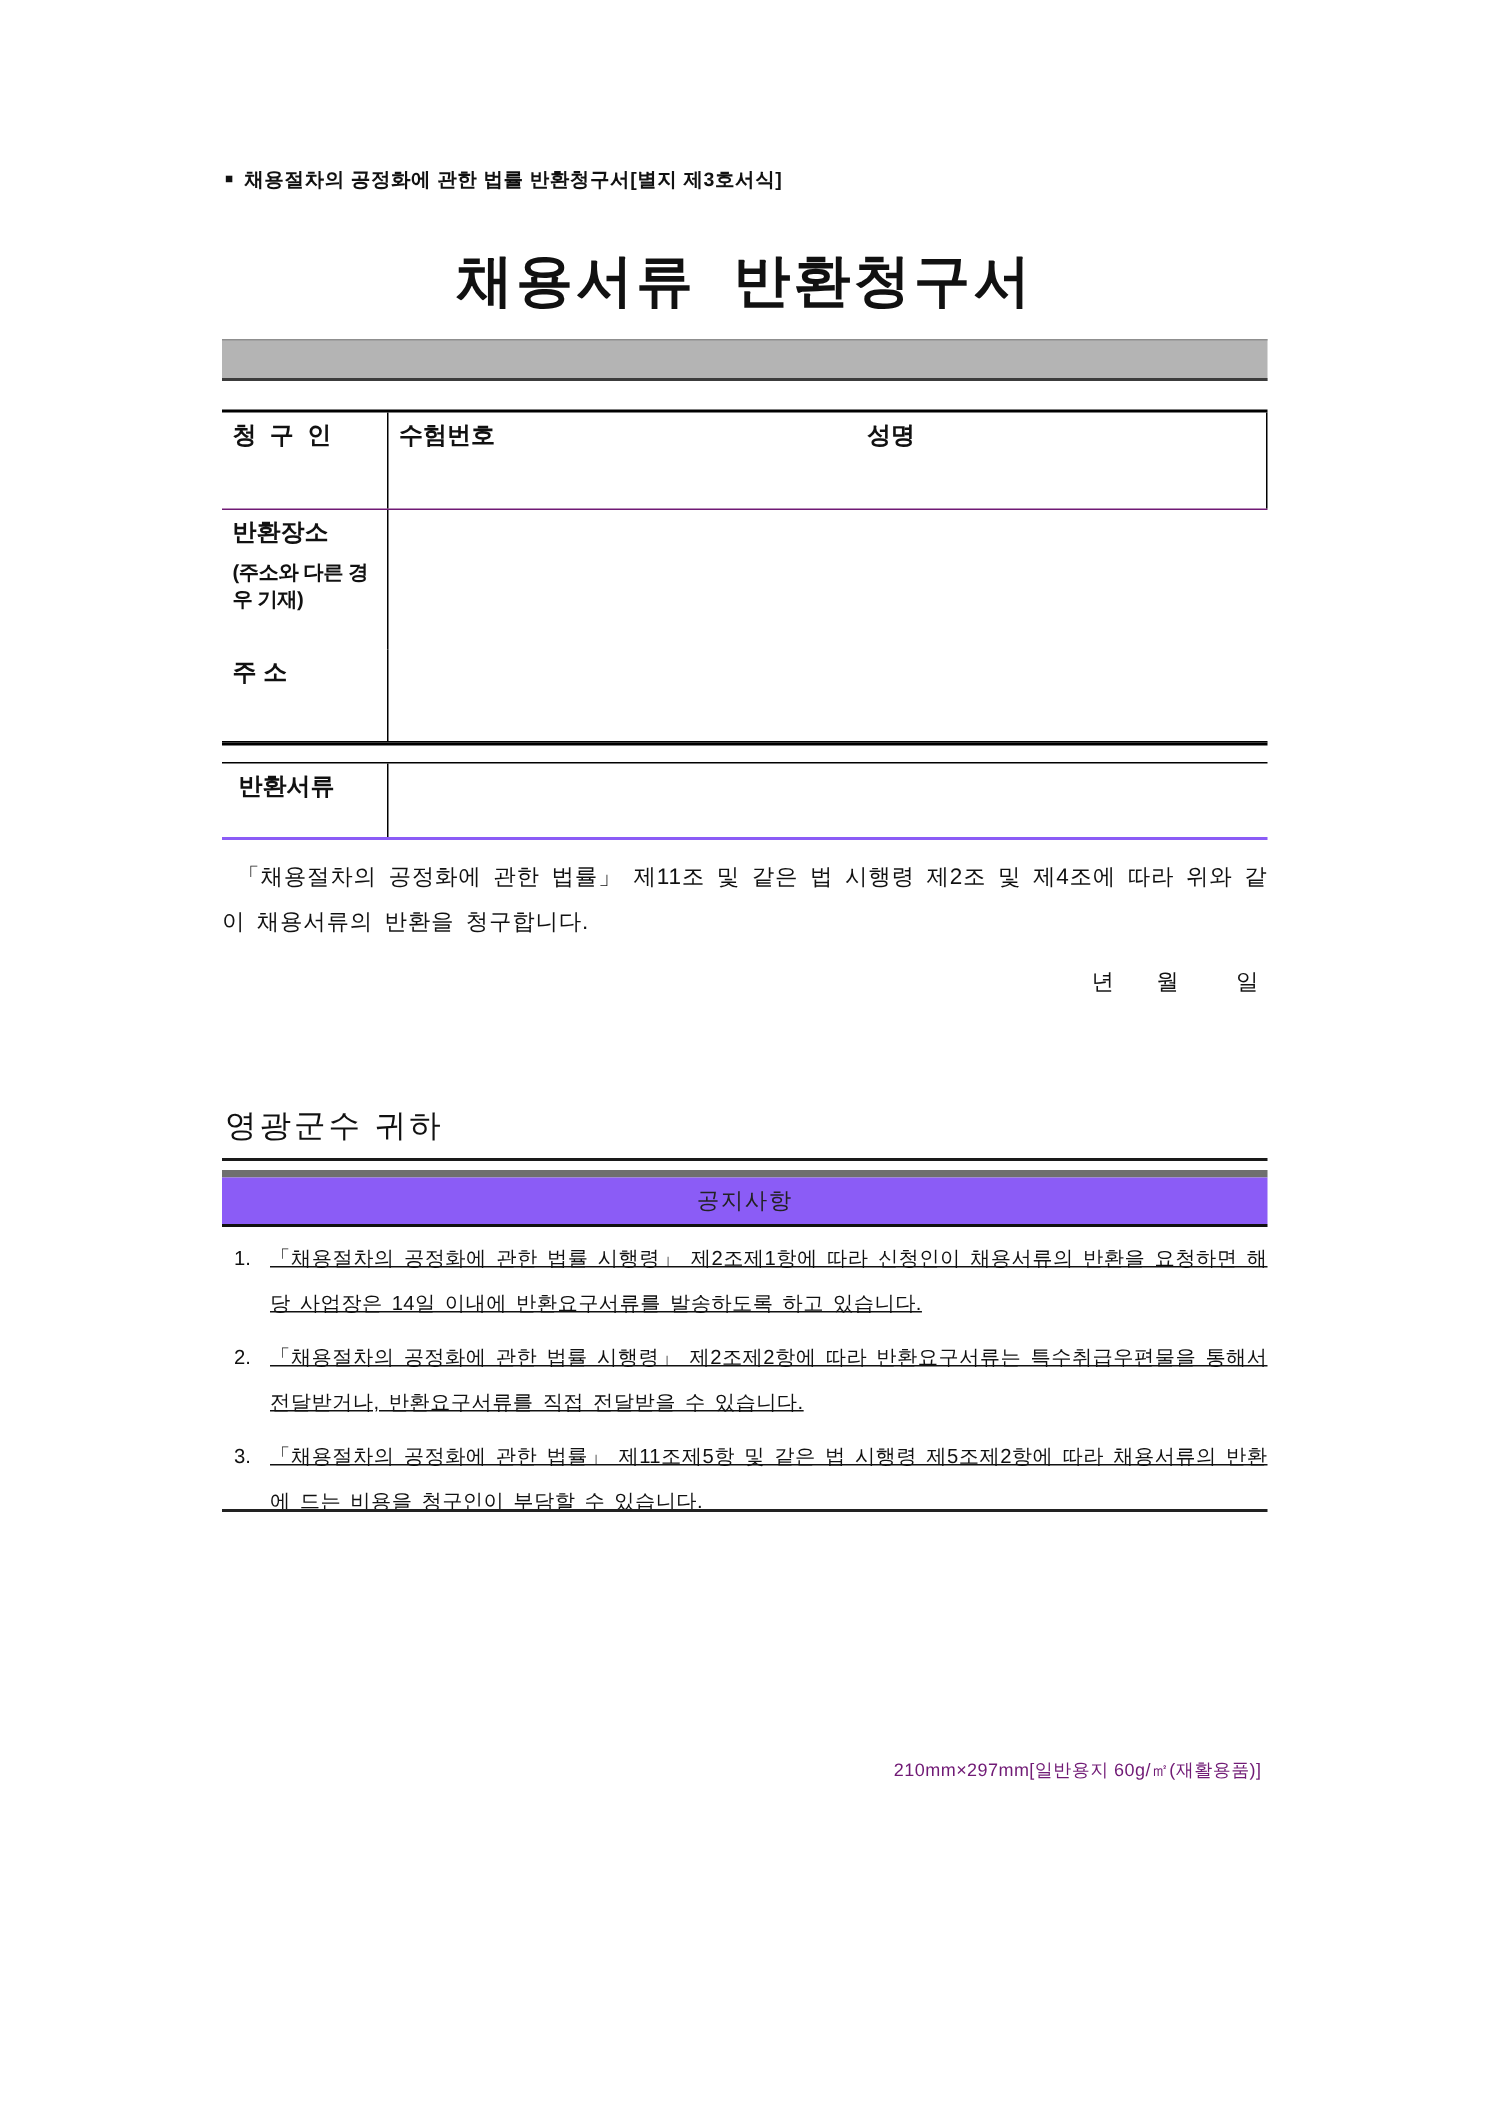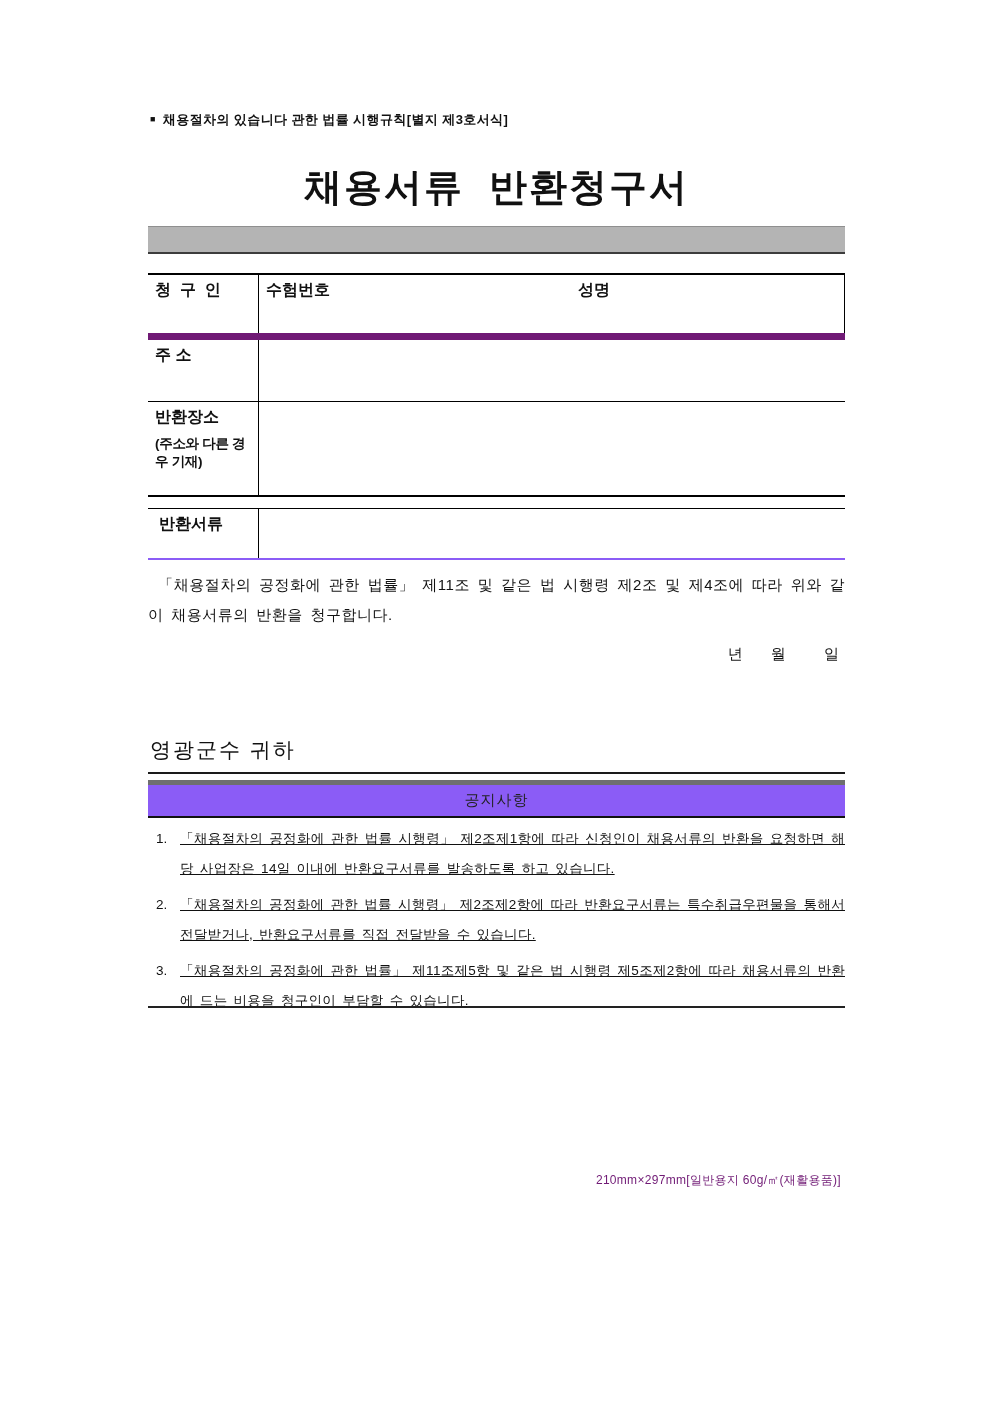--- a/index.html
+++ b/index.html
@@ -19,21 +19,21 @@
   
   .title { position: absolute; top: 162px; left: 0; width: 100%; text-align: center; font-size: 38px; font-weight: bold; letter-spacing: 2px; white-space: pre; }
 
   
   .gray-bar { position: absolute; top: 226px; left: 0; width: 100%; height: 28px; background: #b4b4b4; border-top: 1px solid #8f8f8f; border-bottom: 2px solid #3c3c3c; box-sizing: border-box; }
 
   
   .tbl { position: absolute; left: 0; width: 100%; box-sizing: border-box; }
   .tbl1 { top: 273px; border-top: 2px solid #000; border-bottom: 2px solid #000; }
   .row { display: flex; box-sizing: border-box; }
-  .r1 { height: 65px; border-bottom: 7px solid #701a75; }
+  .r1 { height: 65px; border-bottom: 1px solid #701a75; }
   .r2 { height: 62px; border-bottom: 1px solid #000; }
   .r3 { height: 93px; }
   .c { box-sizing: border-box; padding: 5px 7px; }
   .c1 { width: 111px; border-right: 1px solid #000; }
   .c2 { width: 274px; border-right: 1px solid #000; }
   .c3 { flex: 1; }
   .lbl { font-weight: bold; font-size: 16px; white-space: pre; }
   .sub { font-size: 13.5px; font-weight: bold; margin-top: 7px; line-height: 18px; letter-spacing: -0.3px; }
 
   .tbl2 { top: 508px; height: 52px; border-top: 1px solid #000; border-bottom: 2px solid #8b5cf6; }
@@ -72,48 +72,48 @@
   .bottom-line { position: absolute; top: 1006px; left: 0; width: 100%; border-top: 2px solid #222; }
 
   
   .footer { position: absolute; top: 1172px; left: 0; width: 100%; text-align: right; padding-right: 4px; box-sizing: border-box; font-size: 12px; color: #701a75; letter-spacing: 0.3px; }
 </style>
 </head>
 <body>
 
 <div class="content">
 
-  <div class="top-notice"><span class="bullet">■</span><span>채용절차의 있습니다 관한 법률 시행규칙[별지 제3호서식]</span></div>
+  <div class="top-notice"><span class="bullet">■</span><span>채용절차의 공정화에 관한 법률 반환청구서[별지 제3호서식]</span></div>
 
   <div class="title">채용서류  반환청구서</div>
 
   <div class="gray-bar"></div>
 
   <div class="tbl tbl1">
     <div class="row r1">
       <div class="c c1">
         <span class="lbl">청  구  인</span>
       </div>
       <div class="c c3">
         <span class="lbl">수험번호</span>
       </div>
       <div class="c c2">
         <span class="lbl">성명</span>
       </div>
     </div>
-    <div class="row r2">
-      <div class="c c1">
-        <span class="lbl">주 소</span>
-      </div>
-      <div class="c c3"></div>
-    </div>
     <div class="row r3">
       <div class="c c1">
         <span class="lbl">반환장소</span>
         <div class="sub">(주소와 다른 경우 기재)</div>
+      </div>
+      <div class="c c3"></div>
+    </div>
+    <div class="row r2">
+      <div class="c c1">
+        <span class="lbl">주 소</span>
       </div>
       <div class="c c3"></div>
     </div>
   </div>
 
   <div class="tbl tbl2">
     <div class="row">
       <div class="c c1">
         <span class="lbl">반환서류</span>
       </div>

